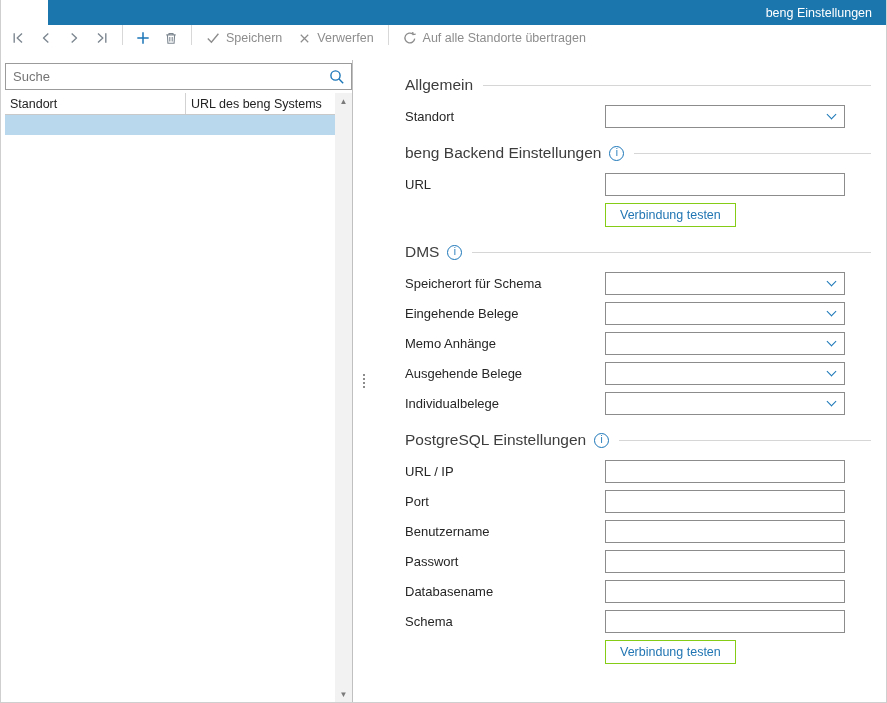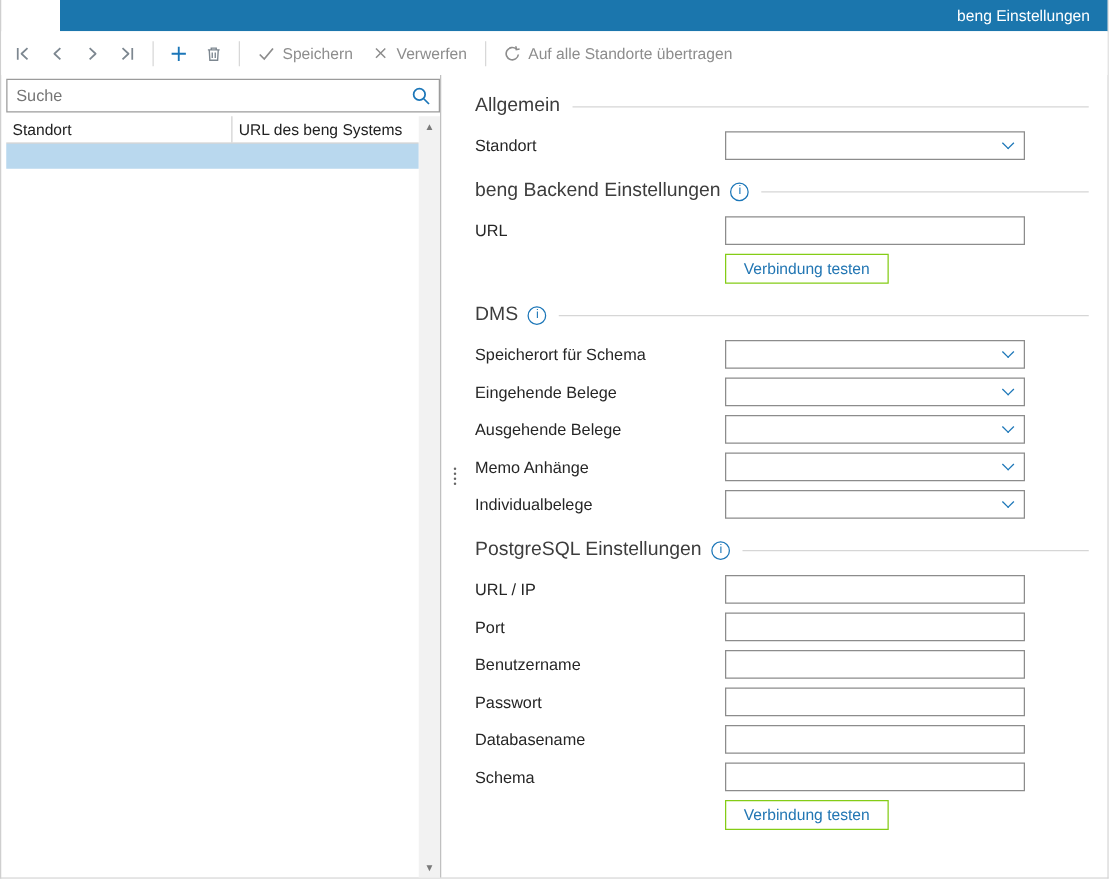--- a/index.html
+++ b/index.html
@@ -6,21 +6,21 @@
   html,body { width:887px; height:703px; }
   body { font-family:"Liberation Sans", sans-serif; font-size:13px; color:#333; background:#fff; overflow:hidden; }
 
   .window { width:887px; height:703px; border:1px solid #cfcfcf; border-top:none; display:flex; flex-direction:column; background:#fff; }
 
   
   .titlebar { height:25px; background:#1b76ad; display:flex; align-items:center; justify-content:flex-end; padding:0 14px; flex:none;margin-left:47px; }
   .titlebar-text { color:#ffffff; font-size:12.5px; }
 
   
-  .toolbar { height:35px; display:flex; align-items:center; padding:0 4px; gap:2px; flex:none; background:#fff; }
+  .toolbar { height:35px; display:flex; align-items:flex-start; padding:0 4px; gap:2px; flex:none; background:#fff; }
   .tb-icon-btn { width:26px; height:26px; display:flex; align-items:center; justify-content:center; background:none; border:none; color:#7d8790; cursor:pointer; flex:none; }
   .tb-icon-btn.accent { color:#1b76b8; }
   .tb-btn { display:flex; align-items:center; gap:6px; background:none; border:none; color:#8d8d8d; font-size:12.5px; font-family:inherit; padding:0 7px; height:26px; cursor:pointer; white-space:nowrap; }
   .tb-sep { width:1px; height:20px; background:#d8d8d8; margin:0 5px; flex:none; }
 
   .main { flex:1; display:flex; min-height:0; }
 
   
   .left-panel { width:352px; border-right:1px solid #c0c0c0; display:flex; flex-direction:column; padding:3px 0 0 4px; flex:none; }
   .search-box { height:27px; border:1px solid #9b9b9b; display:flex; align-items:center; padding:0 6px 0 2px; background:#fff; flex:none; }
@@ -41,21 +41,21 @@
   .scroll-arrow { height:16px; display:flex; align-items:center; justify-content:center; font-size:8px; color:#7a7a7a; cursor:pointer; flex:none; }
   .scroll-track { flex:1; }
 
   
   .splitter { width:21px; display:flex; align-items:center; justify-content:center; cursor:col-resize; flex:none; }
   .splitter-handle { display:flex; flex-direction:column; gap:2px; }
   .splitter-handle i { width:2px; height:2px; background:#666; border-radius:50%; display:block; }
 
   
   .right-panel { flex:1; padding:16px 15px 0 6px; overflow:hidden; }
-  .form-section { margin-bottom:16px; }
+  .form-section { margin-bottom:16px;margin-left:25px; }
   .section-header { display:flex; align-items:center; margin:0 0 11px; }
   .section-title { font-size:15.5px; color:#3d3d3d; white-space:nowrap; }
   .info-icon { width:15px; height:15px; border:1px solid #1b76b8; border-radius:50%; color:#1b76b8; font-size:10px; line-height:1; display:inline-flex; align-items:center; justify-content:center; margin-left:8px; flex:none; cursor:pointer; }
   .section-rule { flex:1; height:1px; background:#d6d6d6; margin-left:10px; }
 
   .field-row { display:flex; align-items:center; height:23px; margin-bottom:7px; }
   .field-label { width:200px; font-size:13px; color:#262626; flex:none; }
   .text-input { width:240px; height:23px; border:1px solid #8c8c8c; font:inherit; padding:0 5px; outline:none; }
   .dropdown { width:240px; height:23px; border:1px solid #8c8c8c; position:relative; background:#fff; cursor:pointer; }
   .dropdown-value { position:absolute; left:5px; top:3px; font-size:13px; color:#333; }
@@ -217,28 +217,28 @@
           </div>
         </div>
         <div class="field-row">
           <span class="field-label">Eingehende Belege</span>
           <div class="dropdown">
             <span class="dropdown-value"></span>
             <span class="chevron"></span>
           </div>
         </div>
         <div class="field-row">
+          <span class="field-label">Memo Anhänge</span>
+          <div class="dropdown">
+            <span class="dropdown-value"></span>
+            <span class="chevron"></span>
+          </div>
+        </div>
+        <div class="field-row">
           <span class="field-label">Ausgehende Belege</span>
-          <div class="dropdown">
-            <span class="dropdown-value"></span>
-            <span class="chevron"></span>
-          </div>
-        </div>
-        <div class="field-row">
-          <span class="field-label">Memo Anhänge</span>
           <div class="dropdown">
             <span class="dropdown-value"></span>
             <span class="chevron"></span>
           </div>
         </div>
         <div class="field-row">
           <span class="field-label">Individualbelege</span>
           <div class="dropdown">
             <span class="dropdown-value"></span>
             <span class="chevron"></span>

